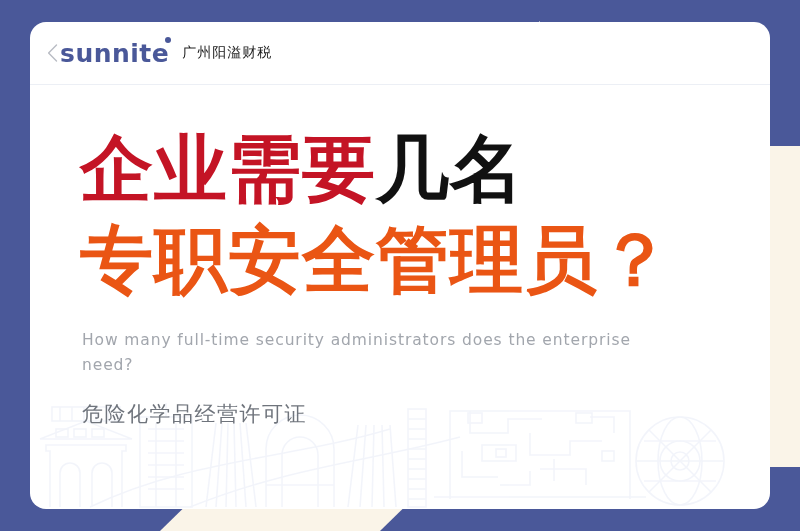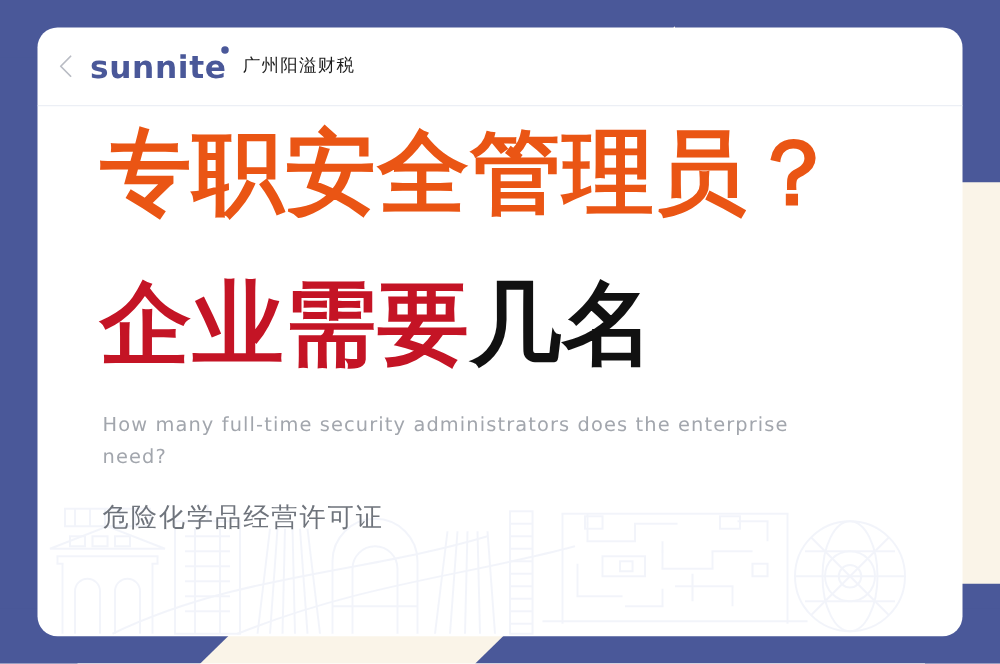--- a/index.html
+++ b/index.html
@@ -109,21 +109,21 @@
     width: 16px;
     height: 22px;
     display: flex;
     align-items: center;
     justify-content: center;
     cursor: pointer;
   }
   .brand-wrap {
     display: flex;
     align-items: center;
-    margin-left: 12px;
+    margin-left: 0;
   }
   .brand-logo {
     position: relative;
     font-size: 25px;
     font-weight: 700;
     letter-spacing: 0.5px;
     color: #4a5899;
     line-height: 1;
     font-family: "DejaVu Sans", sans-serif;
   }
@@ -269,24 +269,24 @@
       <div class="brand-wrap">
         <span class="brand-logo">
           <span>sunnite</span>
           <span class="brand-dot"></span>
         </span>
         <span class="brand-cn">广州阳溢财税</span>
       </div>
     </div>
 
     <div class="content">
+      <div class="headline hl-line1">
+        <span class="c-red">企业需要</span><span class="c-black">几名</span>
+      </div>
       <div class="headline hl-line2">
         <span class="c-org">专职安全管理员？</span>
-      </div>
-      <div class="headline hl-line1">
-        <span class="c-red">企业需要</span><span class="c-black">几名</span>
       </div>
       <p class="sub-en">How many full-time security administrators does the enterprise need?</p>
       <p class="sub-cn">危险化学品经营许可证</p>
     </div>
 
   </div>
 </div>
 
 </body></html>

